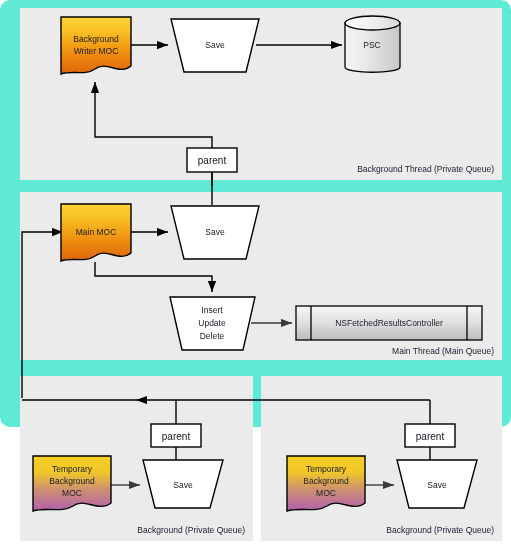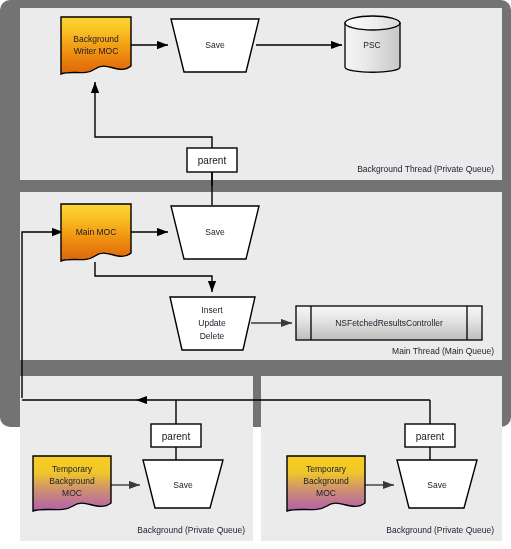--- a/index.html
+++ b/index.html
@@ -2,21 +2,21 @@
 <html><head>
 <meta charset="utf-8">
 <style>
   html,body{margin:0;padding:0;}
   body{
     width:511px;height:549px;
     background:#ffffff;
     font-family:"Liberation Sans", sans-serif;
     overflow:hidden;
   }
-  #stage{position:relative;width:511px;height:427px;background:#737373;border-radius:10px;}
+  #stage{position:relative;width:511px;height:427px;background:#5eead4;border-radius:10px;}
   #svgroot{position:absolute;left:0;top:0;width:511px;height:549px;}
   .panel-label{
     font-size:8.5px;
     fill:#1b1b2e;
     font-family:"Liberation Sans", sans-serif;
   }
   .node-text{
     font-size:8.5px;
     fill:#1a1a28;
     font-family:"Liberation Sans", sans-serif;

